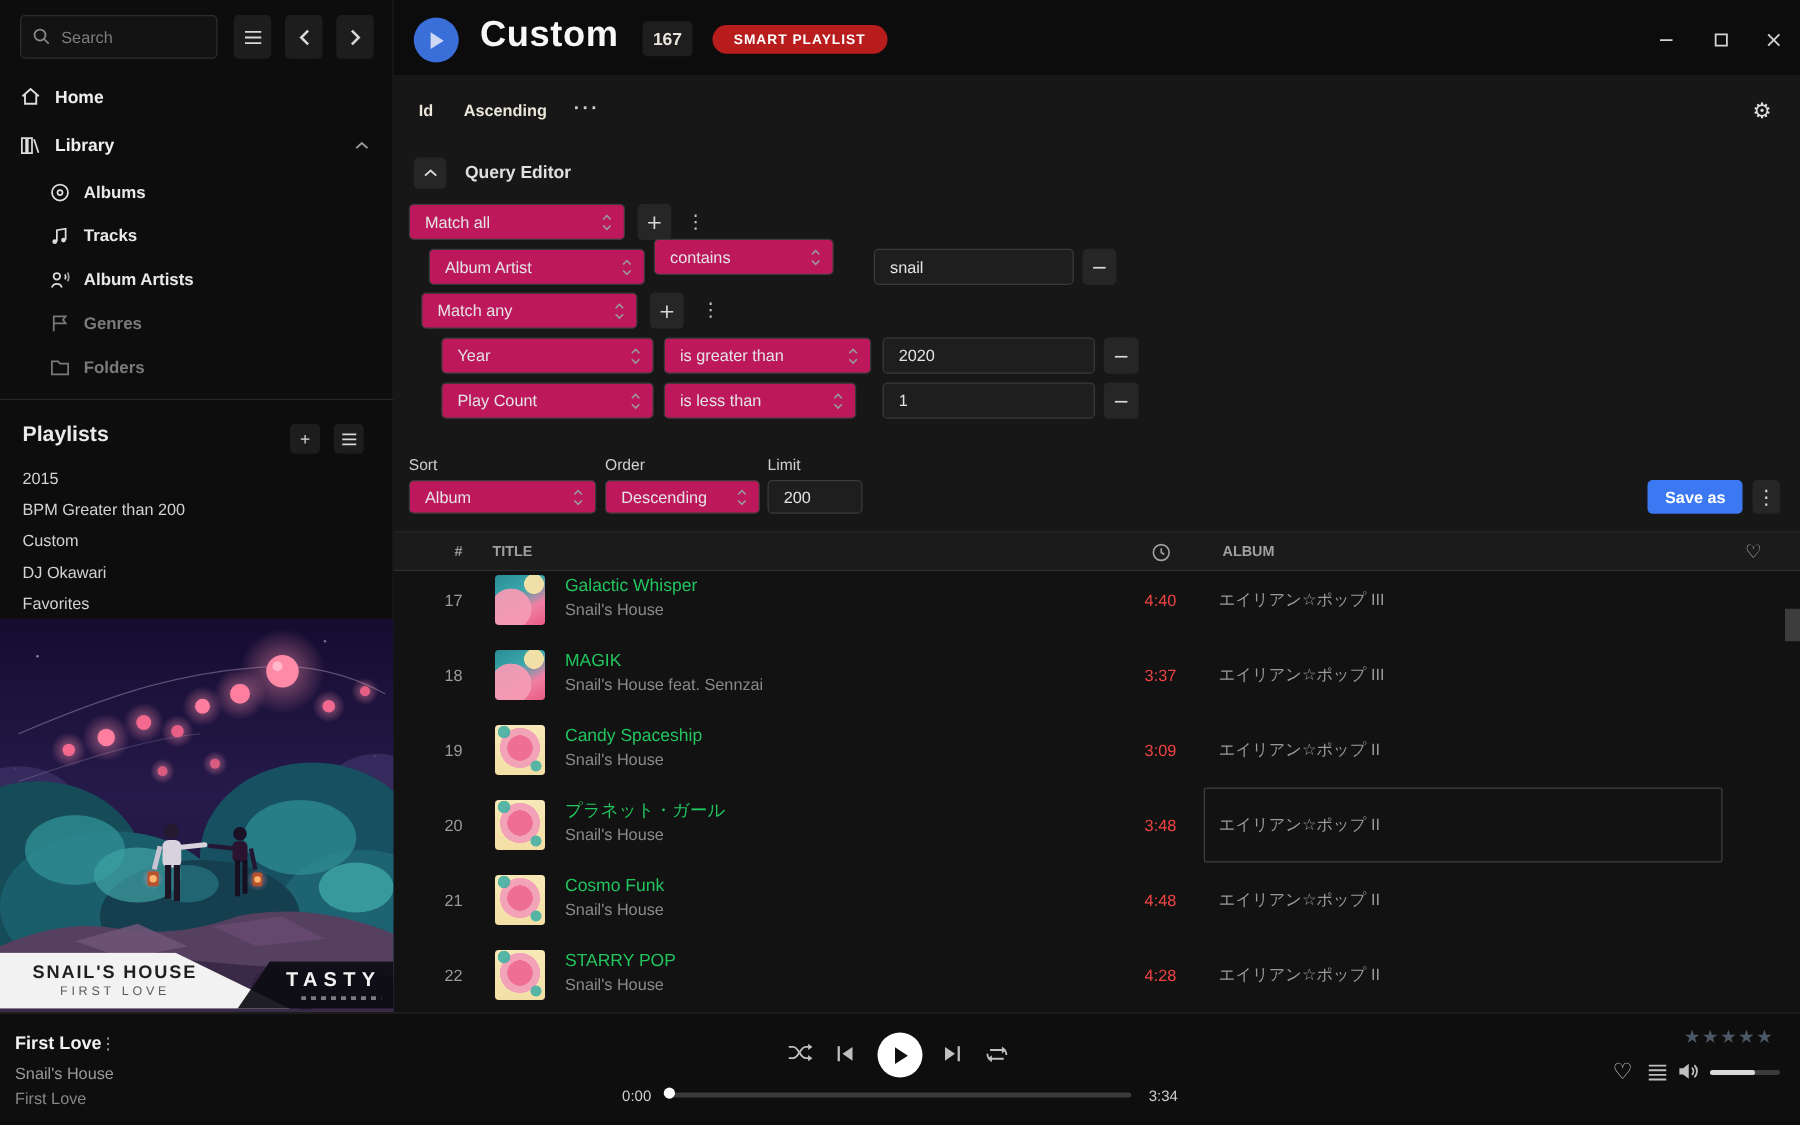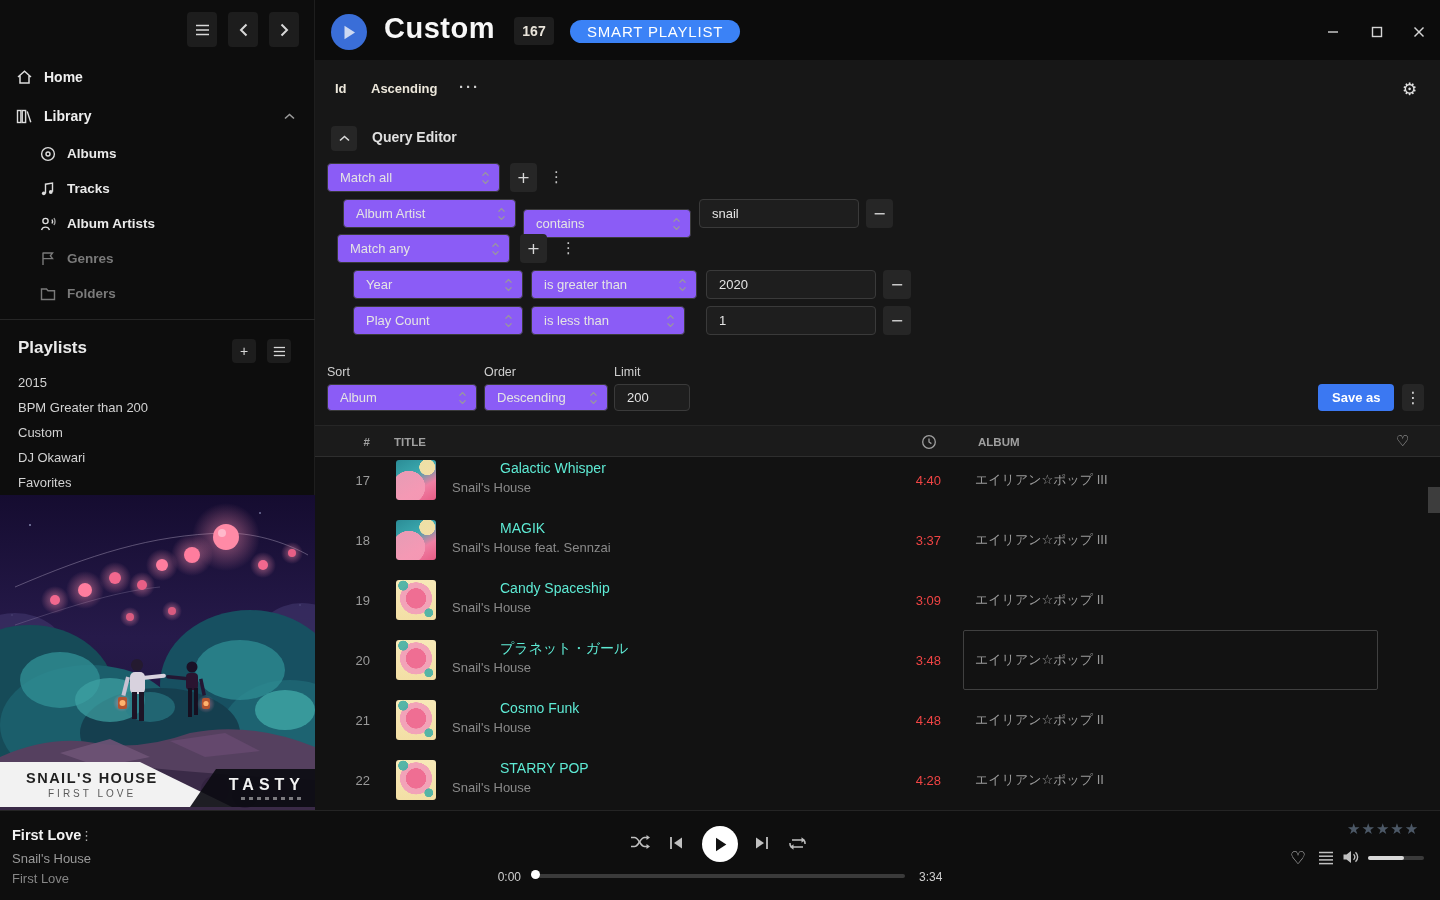--- a/index.html
+++ b/index.html
@@ -34,32 +34,32 @@
   .banner-white .l2 { font-size:10px; letter-spacing:3px; color:#5a5a5a; margin-top:2px; margin-left:22px; }
   .banner-dark { position:absolute; right:0; bottom:3px; width:125px; height:38px; background:rgba(12,12,18,.92); clip-path:polygon(26px 0,125px 0,125px 38px,0 38px); display:flex; flex-direction:column; align-items:flex-end; justify-content:center; padding-right:10px; }
   .banner-dark .logo { font-size:16px; font-weight:700; letter-spacing:5px; color:#f2f2f2; }
   .banner-dark .marks { width:64px; height:3px; margin-top:3px; opacity:.45; background:repeating-linear-gradient(90deg,#fff 0 4px,transparent 4px 8px); }
 
   
   #titlebar { position:absolute; left:315px; top:0; width:1125px; height:60px; background:#0c0c0c; }
   .play-circle { position:absolute; left:16px; top:14px; width:36px; height:36px; border-radius:50%; background:#3a6ed8; display:flex; align-items:center; justify-content:center; cursor:pointer; border:none; }
   .page-title { position:absolute; left:69px; top:12px; font-size:29px; font-weight:800; color:#f7f7f7; letter-spacing:.5px; }
   .count-badge { position:absolute; left:199px; top:17px; min-width:40px; height:28px; background:#1e1e1e; border-radius:4px; display:flex; align-items:center; justify-content:center; font-size:14px; font-weight:600; color:#e9e4da; padding:0 8px; }
-  .type-badge { position:absolute; left:255px; top:20px; height:23px; background:#3b82f6; border-radius:12px; display:flex; align-items:center; padding:0 17px; font-size:15px; font-weight:400; letter-spacing:.8px; color:#fff; }
+  .type-badge { position:absolute; left:255px; top:20px; height:23px; background:#b91c1c; border-radius:12px; display:flex; align-items:center; padding:0 17px; font-size:11px; font-weight:700; letter-spacing:.8px; color:#fff; }
   .win-btn { position:absolute; top:17px; width:30px; height:30px; background:transparent; border:none; display:flex; align-items:center; justify-content:center; color:#d5d5d5; cursor:pointer; }
 
   
   #subheader { position:absolute; left:315px; top:60px; width:1125px; height:52px; background:#171717; }
   .sort-link { position:absolute; top:21px; font-size:13px; font-weight:700; color:#ece7db; cursor:pointer; }
   .dots-h { position:absolute; left:144px; top:18px; font-size:15px; font-weight:700; color:#cfcfcf; letter-spacing:2px; cursor:pointer; }
   .gear { position:absolute; left:1087px; top:19px; font-size:17px; color:#e0e0e0; cursor:pointer; font-family:"DejaVu Sans",sans-serif; }
 
   
   #querybar { position:absolute; left:315px; top:112px; width:1125px; height:313px; background:#171717; }
-  .sel { position:absolute; height:29px; background:#8b5cf6; border:1px solid #3a3a3a; border-radius:4px; display:flex; align-items:center; justify-content:space-between; padding:0 9px 0 12px; font-size:13px; color:#e4e4e4; cursor:pointer;gap:12px; }
+  .sel { position:absolute; height:29px; background:#be185d; border:1px solid #3a3a3a; border-radius:4px; display:flex; align-items:center; justify-content:space-between; padding:0 9px 0 12px; font-size:13px; color:#e4e4e4; cursor:pointer;gap:12px; }
   .inp { position:absolute; height:29px; background:#1e1e1e; border:1px solid #3a3a3a; border-radius:4px; color:#e4e4e4; font-size:13px; padding:0 12px; outline:none; }
   .sqbtn { position:absolute; height:29px; background:#262626; border:none; border-radius:4px; color:#d8d8d8; display:flex; align-items:center; justify-content:center; cursor:pointer; font-size:16px; font-family:"DejaVu Sans",sans-serif; }
   .kebab { position:absolute; color:#c4c4c4; font-size:15px; cursor:pointer; font-family:"DejaVu Sans",sans-serif; }
   .qe-label { position:absolute; left:57px; top:17px; font-size:14px; font-weight:600; color:#e0e0e0; }
   .small-label { position:absolute; font-size:12.5px; color:#cfcfcf; }
   .primarybtn { position:absolute; height:27px; background:#3b78f2; color:#fff; border:none; border-radius:4px; font-size:13px; font-weight:700; cursor:pointer; padding:0 14px; }
 
   
   #tableheader { position:absolute; left:315px; top:425px; width:1125px; height:32px; background:#1b1b1b; border-top:1px solid #262626; border-bottom:1px solid #2e2e2e; font-size:11.5px; color:#a0a0a0; font-weight:600; }
   #tracklist { position:absolute; left:315px; top:457px; width:1125px; height:353px; background:#121212; overflow:hidden; }
@@ -68,21 +68,21 @@
   .tthumb { position:absolute; left:81px; top:10px; width:40px; height:40px; border-radius:3px; }
   .art-a { background:
       radial-gradient(circle at 78% 18%, rgba(248,227,166,.95) 0 17%, transparent 18%),
       radial-gradient(circle at 32% 68%, rgba(245,154,181,.95) 0 42%, transparent 43%),
       linear-gradient(150deg,#2b8c96 0%,#3aa7ad 38%,#ef7fa3 68%,#e85c86 100%); }
   .art-b { background:
       radial-gradient(circle at 18% 14%, rgba(69,176,165,.9) 0 10%, transparent 11%),
       radial-gradient(circle at 82% 82%, rgba(69,176,165,.9) 0 9%, transparent 10%),
       radial-gradient(circle at 50% 46%, #ef6e93 0 34%, #f2a3b8 35% 54%, transparent 55%),
       linear-gradient(180deg,#f7e9b8,#f3dfa5); }
-  .ttitle { position:absolute; left:137px; top:10px; font-size:14px; color:#5eead4;margin-left:48px; }
+  .ttitle { position:absolute; left:137px; top:10px; font-size:14px; color:#22c55e; }
   .tartist { position:absolute; left:137px; top:30px; font-size:13px; color:#8a8a8a; }
   .tdur { position:absolute; left:560px; top:0; width:66px; height:60px; display:flex; align-items:center; justify-content:flex-end; font-size:13px; color:#ef4444; }
   .talbum { position:absolute; left:660px; top:0; width:400px; height:60px; display:flex; align-items:center; font-size:13px; color:#9a9a9a; }
   .cell-focus { position:absolute; left:648px; top:0; width:415px; height:60px; border:1px solid #404040; border-radius:2px; }
   .scroll-thumb { position:absolute; left:1113px; top:30px; width:12px; height:26px; background:#3d3d3d; }
 
   
   #playerbar { position:absolute; left:0; top:810px; width:1440px; height:90px; background:#0e0e0e; border-top:1px solid #242424; }
   .np-title { position:absolute; left:12px; top:16px; font-size:14.5px; font-weight:700; color:#f2f2f2; }
   .np-artist { position:absolute; left:12px; top:40px; font-size:13px; color:#9a9a9a; }
@@ -96,20 +96,29 @@
   .heart-g { font-family:"DejaVu Sans",sans-serif; }
   .vbar { position:absolute; left:1368px; top:45px; width:56px; height:4px; background:#3a3a3a; border-radius:2px; cursor:pointer; }
   .vfill { width:64%; height:100%; background:#d8d8d8; border-radius:2px; }
 </style>
 </head>
 <body>
 
 <div id="app">
 
   <aside id="sidebar">
+    <div class="search-wrap">
+      <input type="text" placeholder="Search" style="">
+      <span class="search-ic">
+        <svg width="14" height="14" viewBox="0 0 14 14">
+            <circle cx="6" cy="6" r="4.4" fill="none" stroke="#8a8a8a" stroke-width="1.4"></circle>
+            <line x1="9.4" y1="9.4" x2="13" y2="13" stroke="#8a8a8a" stroke-width="1.4"></line>
+          </svg>
+      </span>
+    </div>
     <button class="side-btn" style="left:187px">
       <span>
           <svg width="15" height="12" viewBox="0 0 15 12">
             <g stroke="#d8d8d8" stroke-width="1.5">
               <line x1="1" y1="1.5" x2="14" y2="1.5"></line>
               <line x1="1" y1="6" x2="14" y2="6"></line>
               <line x1="1" y1="10.5" x2="14" y2="10.5"></line>
             </g>
           </svg>
         </span>
@@ -408,21 +417,21 @@
       <span>Album Artist</span>
       <span>
           <svg width="9" height="14" viewBox="0 0 9 14">
             <g fill="none" stroke="#9a9a9a" stroke-width="1.3">
               <polyline points="1.5,4.6 4.5,1.6 7.5,4.6"></polyline>
               <polyline points="1.5,9.4 4.5,12.4 7.5,9.4"></polyline>
             </g>
           </svg>
         </span>
     </div>
-    <div class="sel" style="left:208px;top:97px;width:168px">
+    <div class="sel" style="left:208px;top:79px;width:144px">
       <span>contains</span>
       <span>
           <svg width="9" height="14" viewBox="0 0 9 14">
             <g fill="none" stroke="#9a9a9a" stroke-width="1.3">
               <polyline points="1.5,4.6 4.5,1.6 7.5,4.6"></polyline>
               <polyline points="1.5,9.4 4.5,12.4 7.5,9.4"></polyline>
             </g>
           </svg>
         </span>
     </div>

